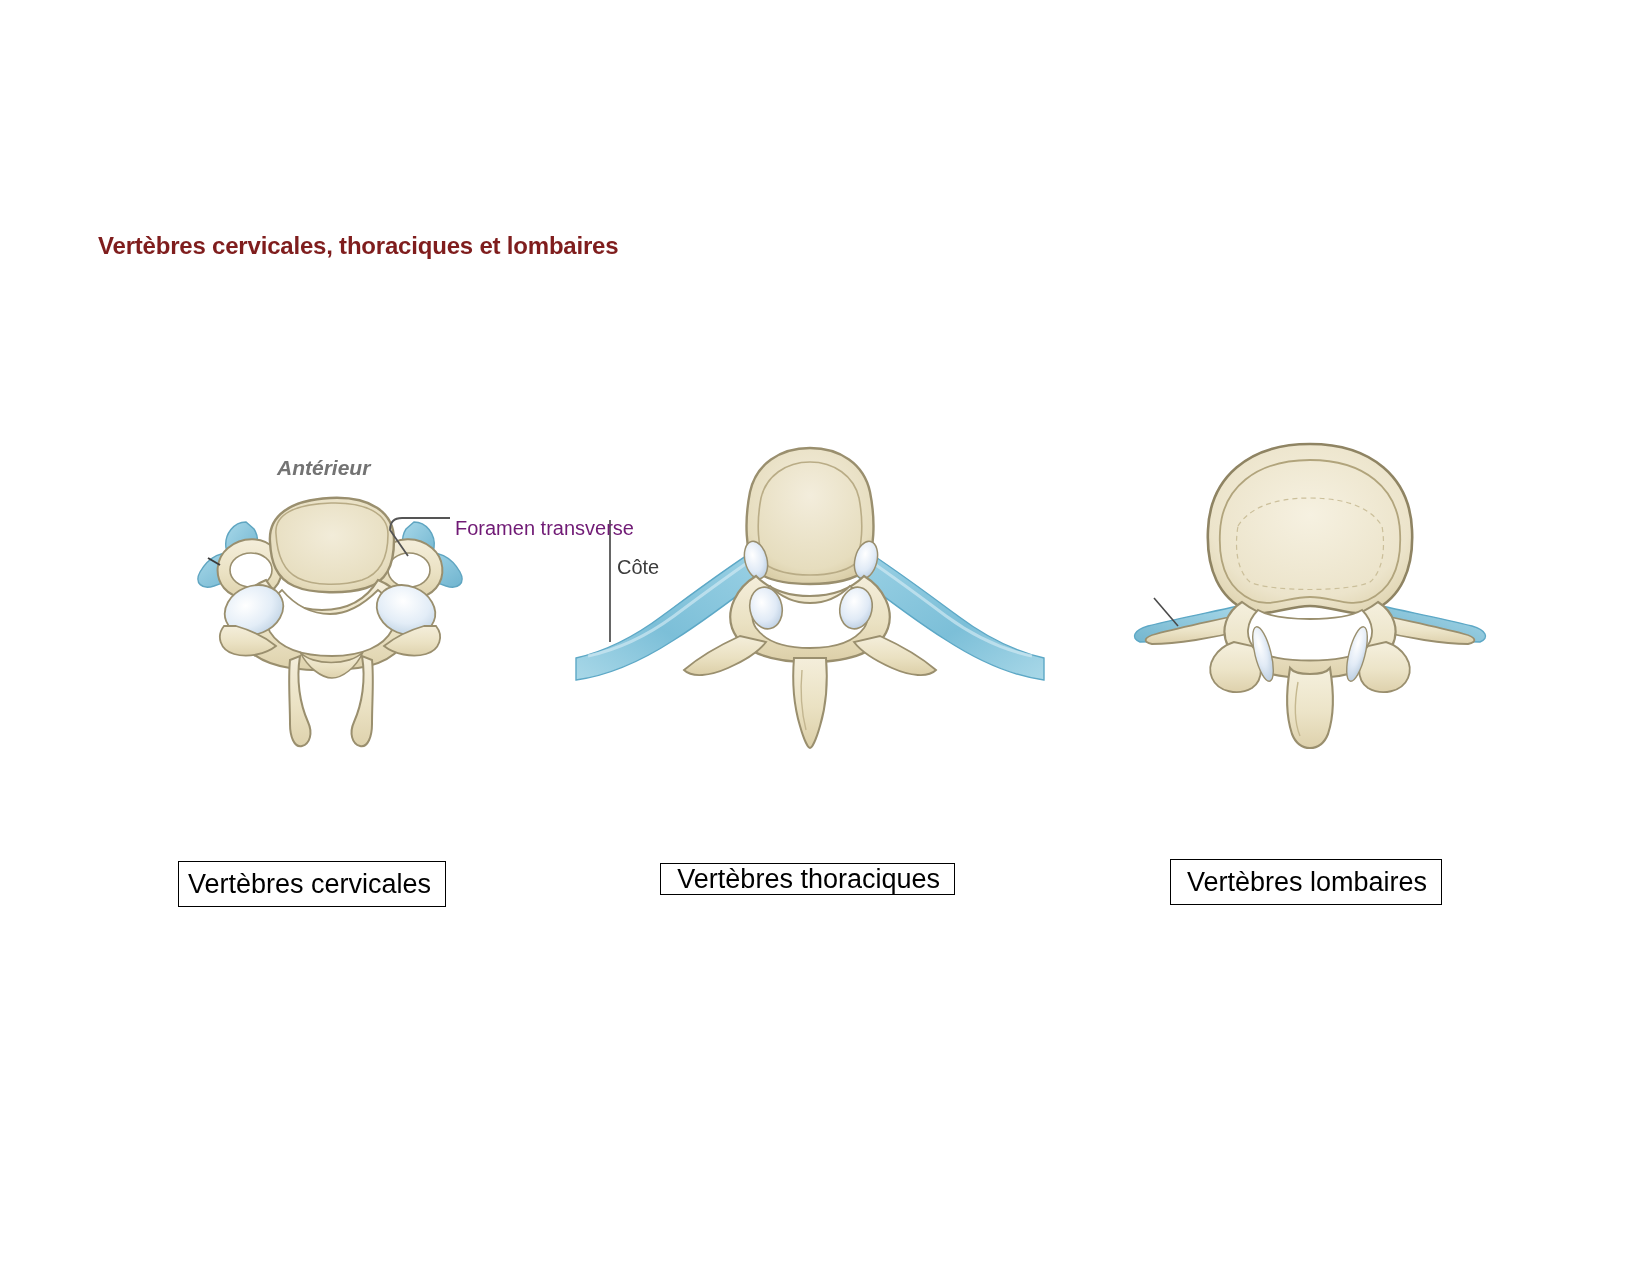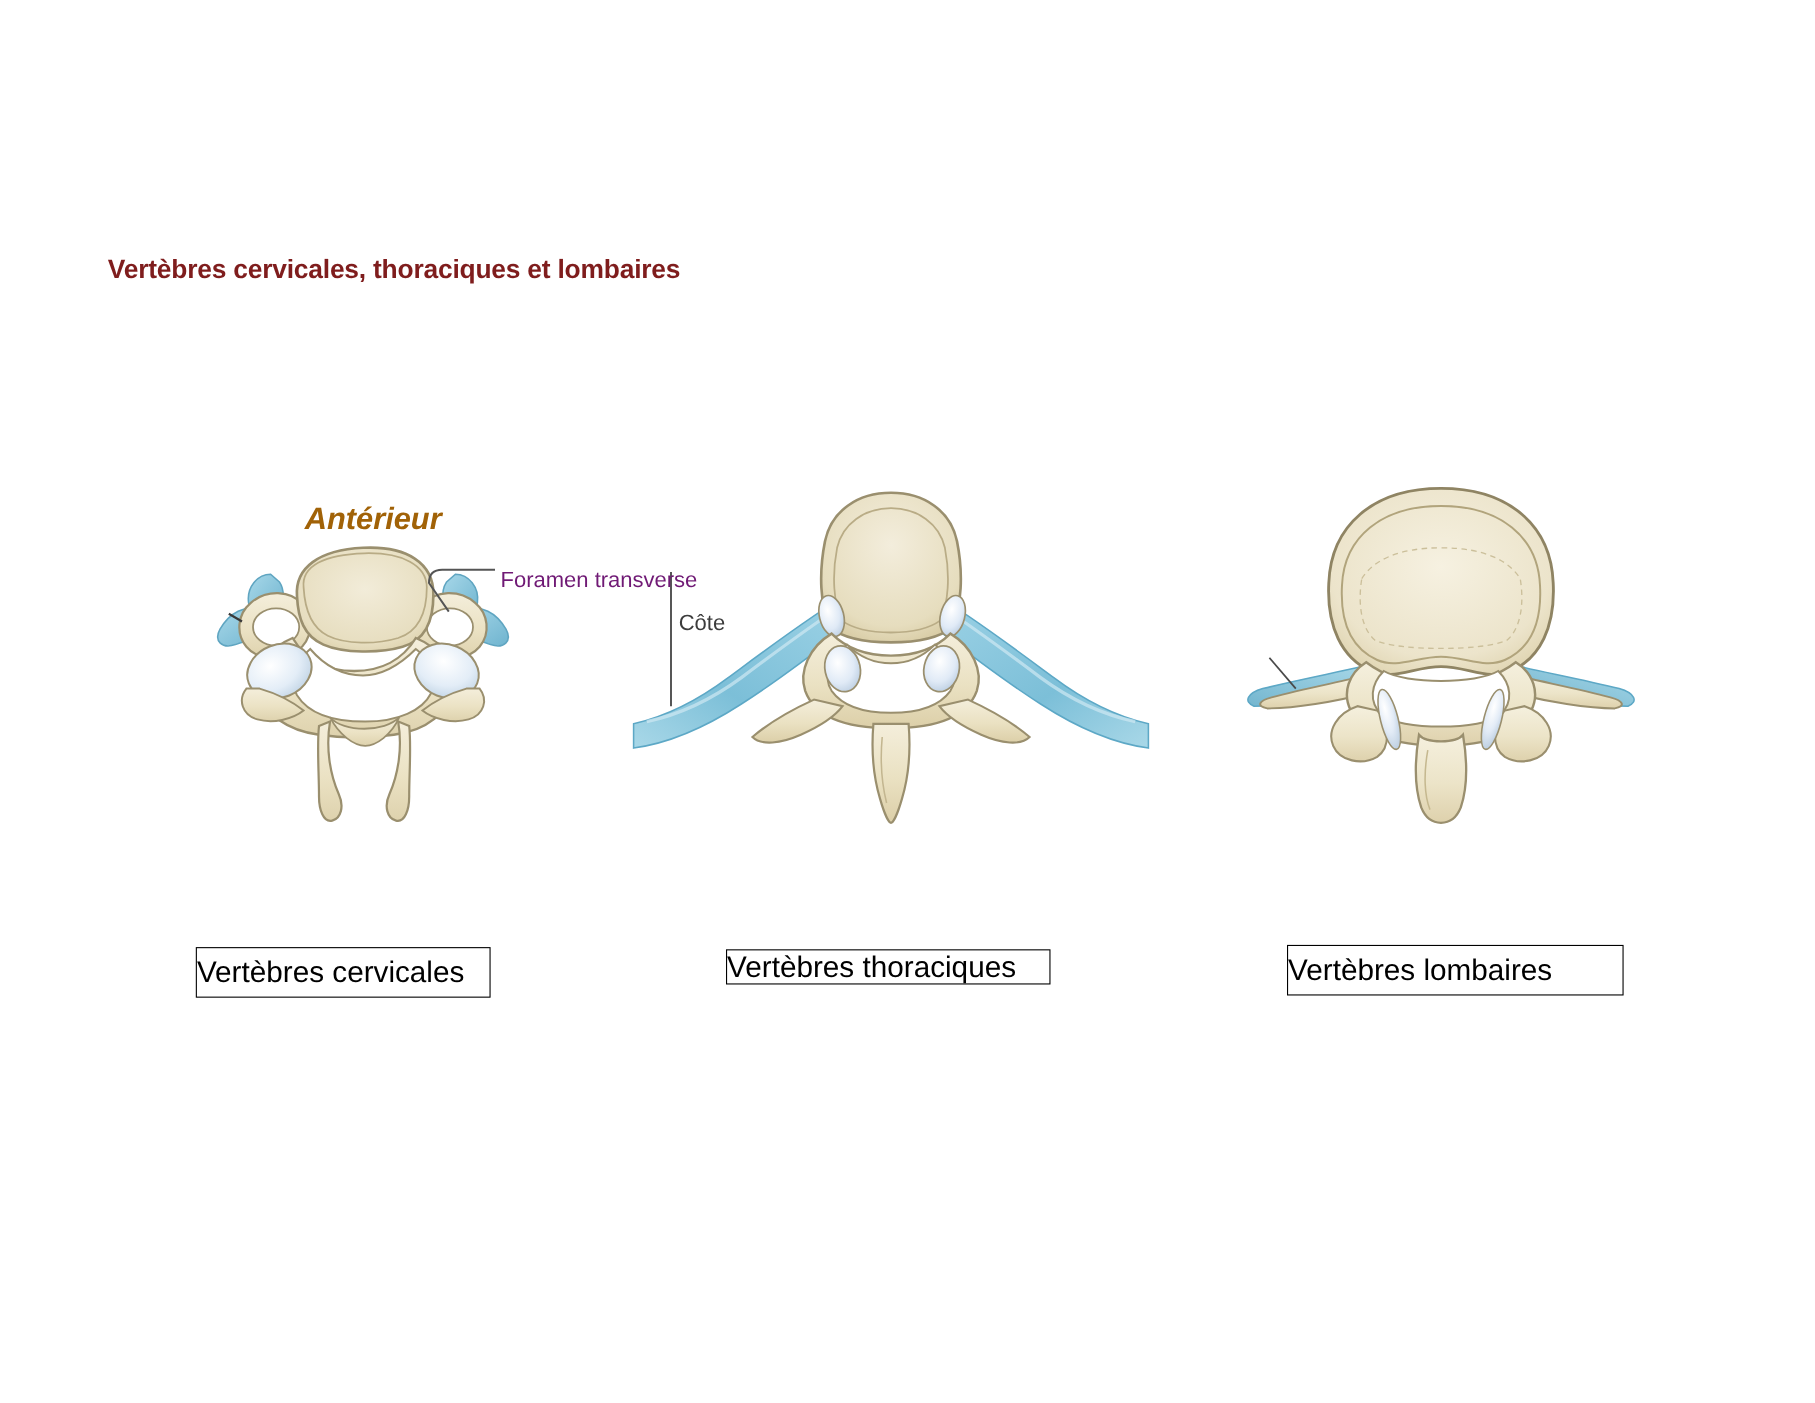--- a/index.html
+++ b/index.html
@@ -50,24 +50,24 @@
   
   .anat-label {
     position: absolute;
     color: #444444;
     white-space: nowrap;
     font-family: "Liberation Sans", sans-serif;
   }
   #label-anterieur {
     left: 277px;
     top: 456px;
-    font-size: 28px;
+    font-size: 21px;
     font-style: italic;
     font-weight: 600;
-    color: #a16207;
+    color: #737373;
   }
   #label-foramen {
     left: 455px;
     top: 517px;
     font-size: 20px;
     color: #701a75;
   }
   #label-cote {
     left: 617px;
     top: 556px;
@@ -76,30 +76,30 @@
   }
 
   
   .caption-box {
     position: absolute;
     box-sizing: border-box;
     border: 1.5px solid #000000;
     background: #ffffff;
     display: flex;
     align-items: center;
-    justify-content: flex-start;
+    justify-content: flex-end;
     color: #000000;
     font-size: 27px;
     font-family: "Liberation Sans", sans-serif;
-    padding: 0 0;
+    padding: 0 14px;
     white-space: nowrap;
   }
   #caption-cervical { left: 178px;  top: 861px; width: 268px; height: 46px; }
   #caption-thoracic { left: 660px;  top: 863px; width: 295px; height: 32px; }
-  #caption-lumbar   { left: 1170px; top: 859px; width: 306px; height: 46px; }
+  #caption-lumbar   { left: 1170px; top: 859px; width: 272px; height: 46px; }
 </style>
 </head>
 <body>
 
 <h1 id="slide-title">Vertèbres cervicales, thoraciques et lombaires</h1>
 
 <div id="figure-area">
 
   <div class="figure-panel" id="panel-cervical">
     <svg width="520" height="320" viewBox="0 0 520 320">

